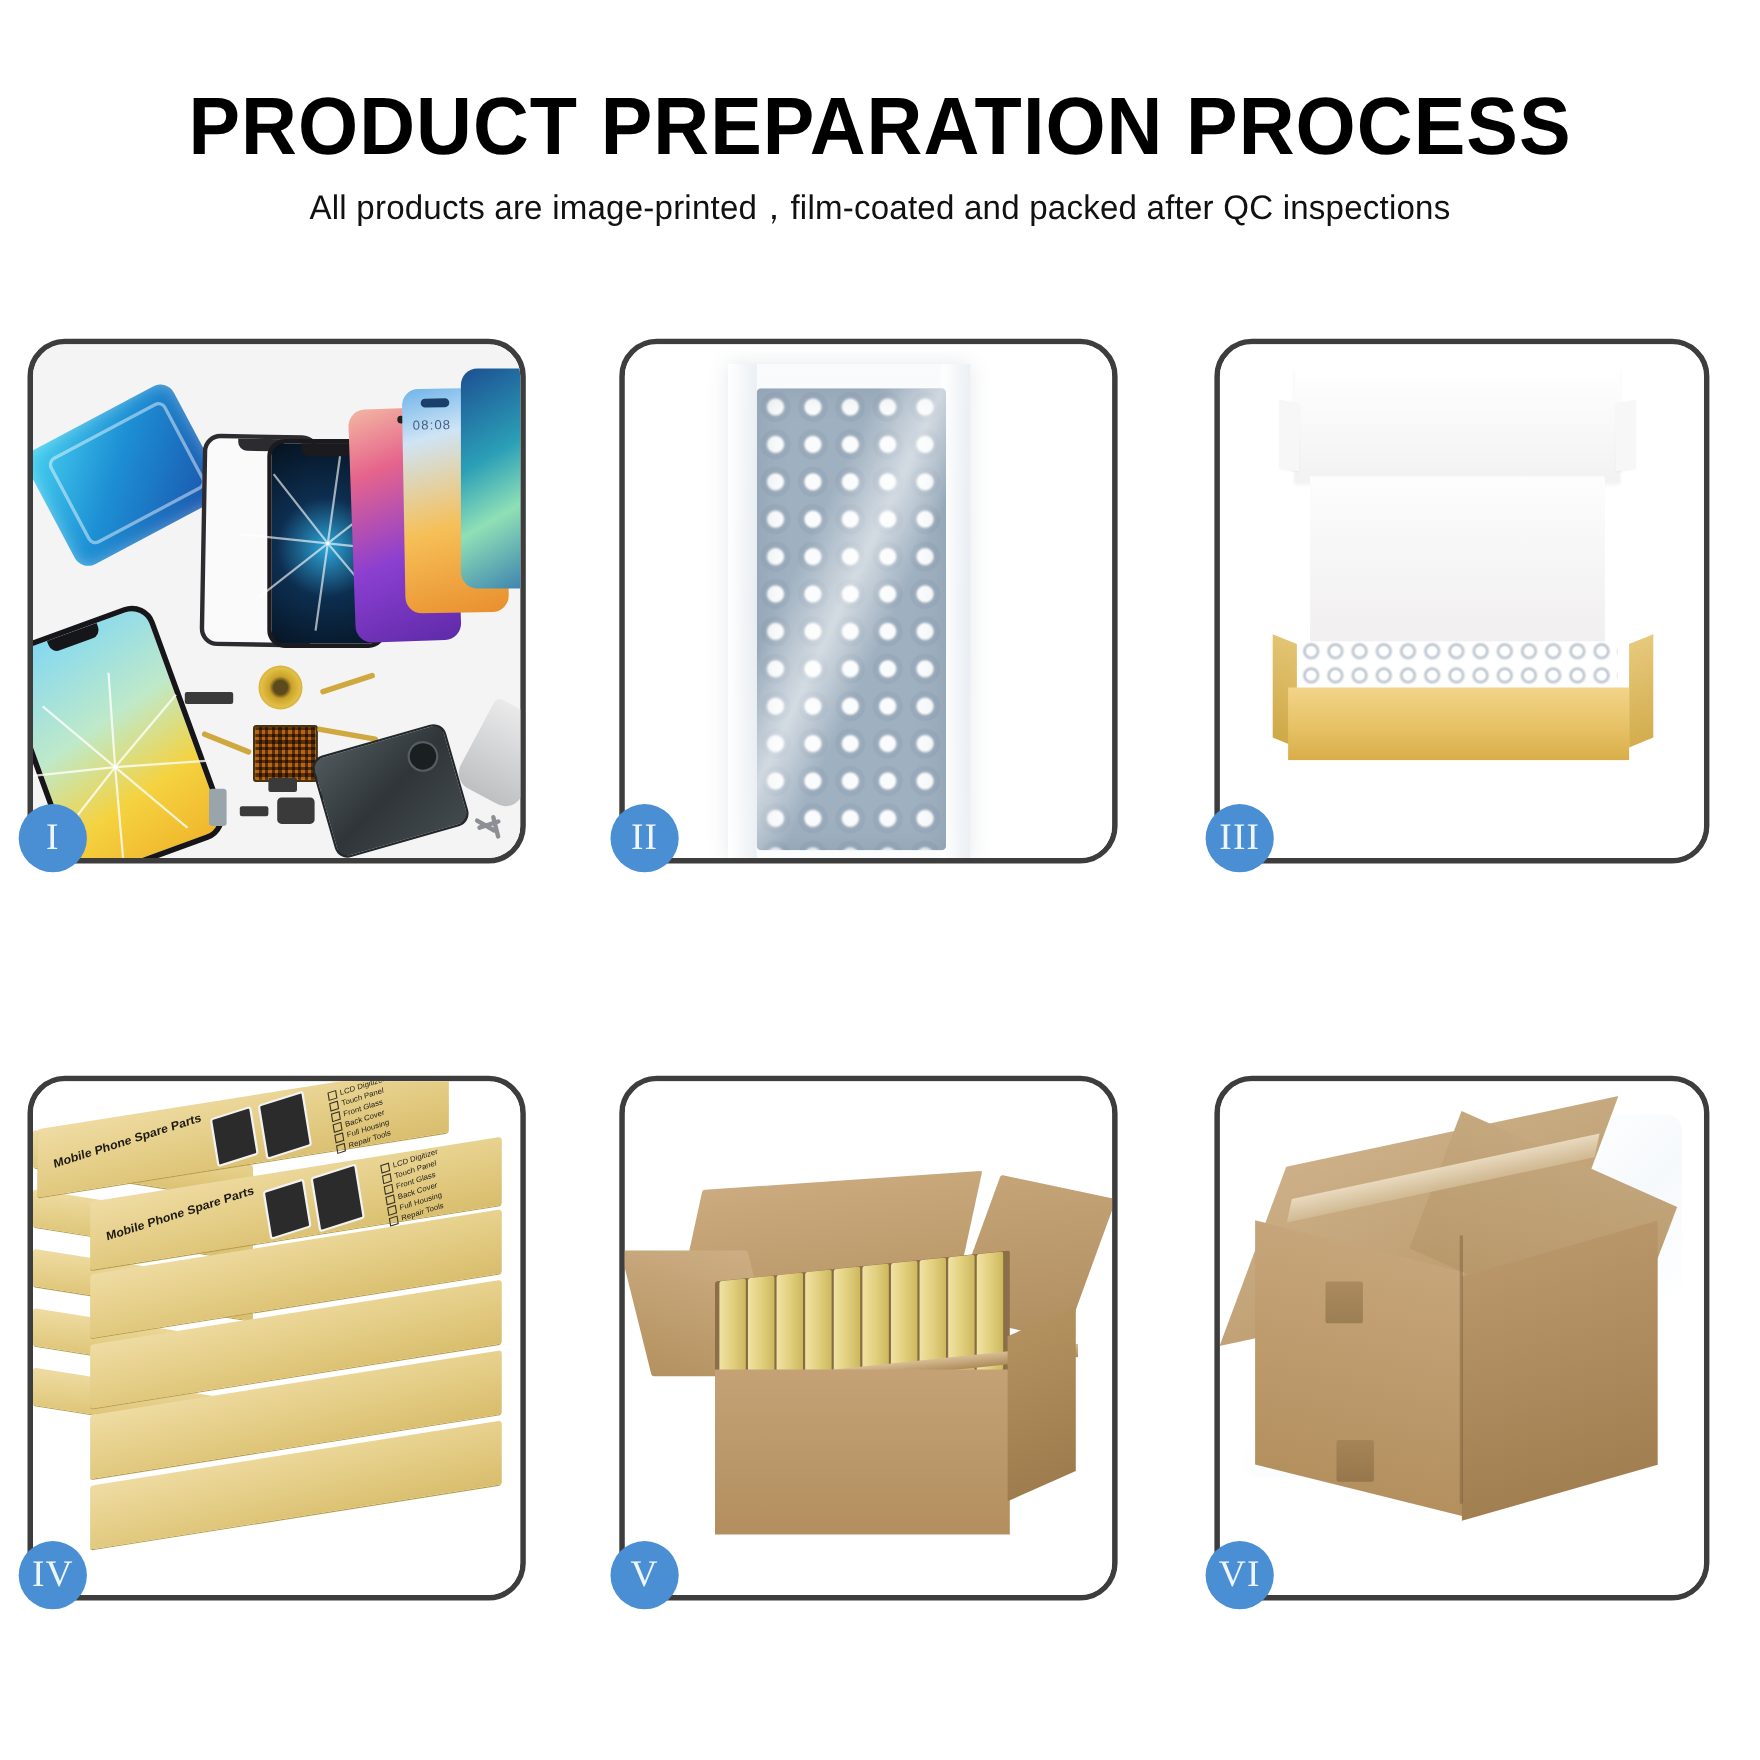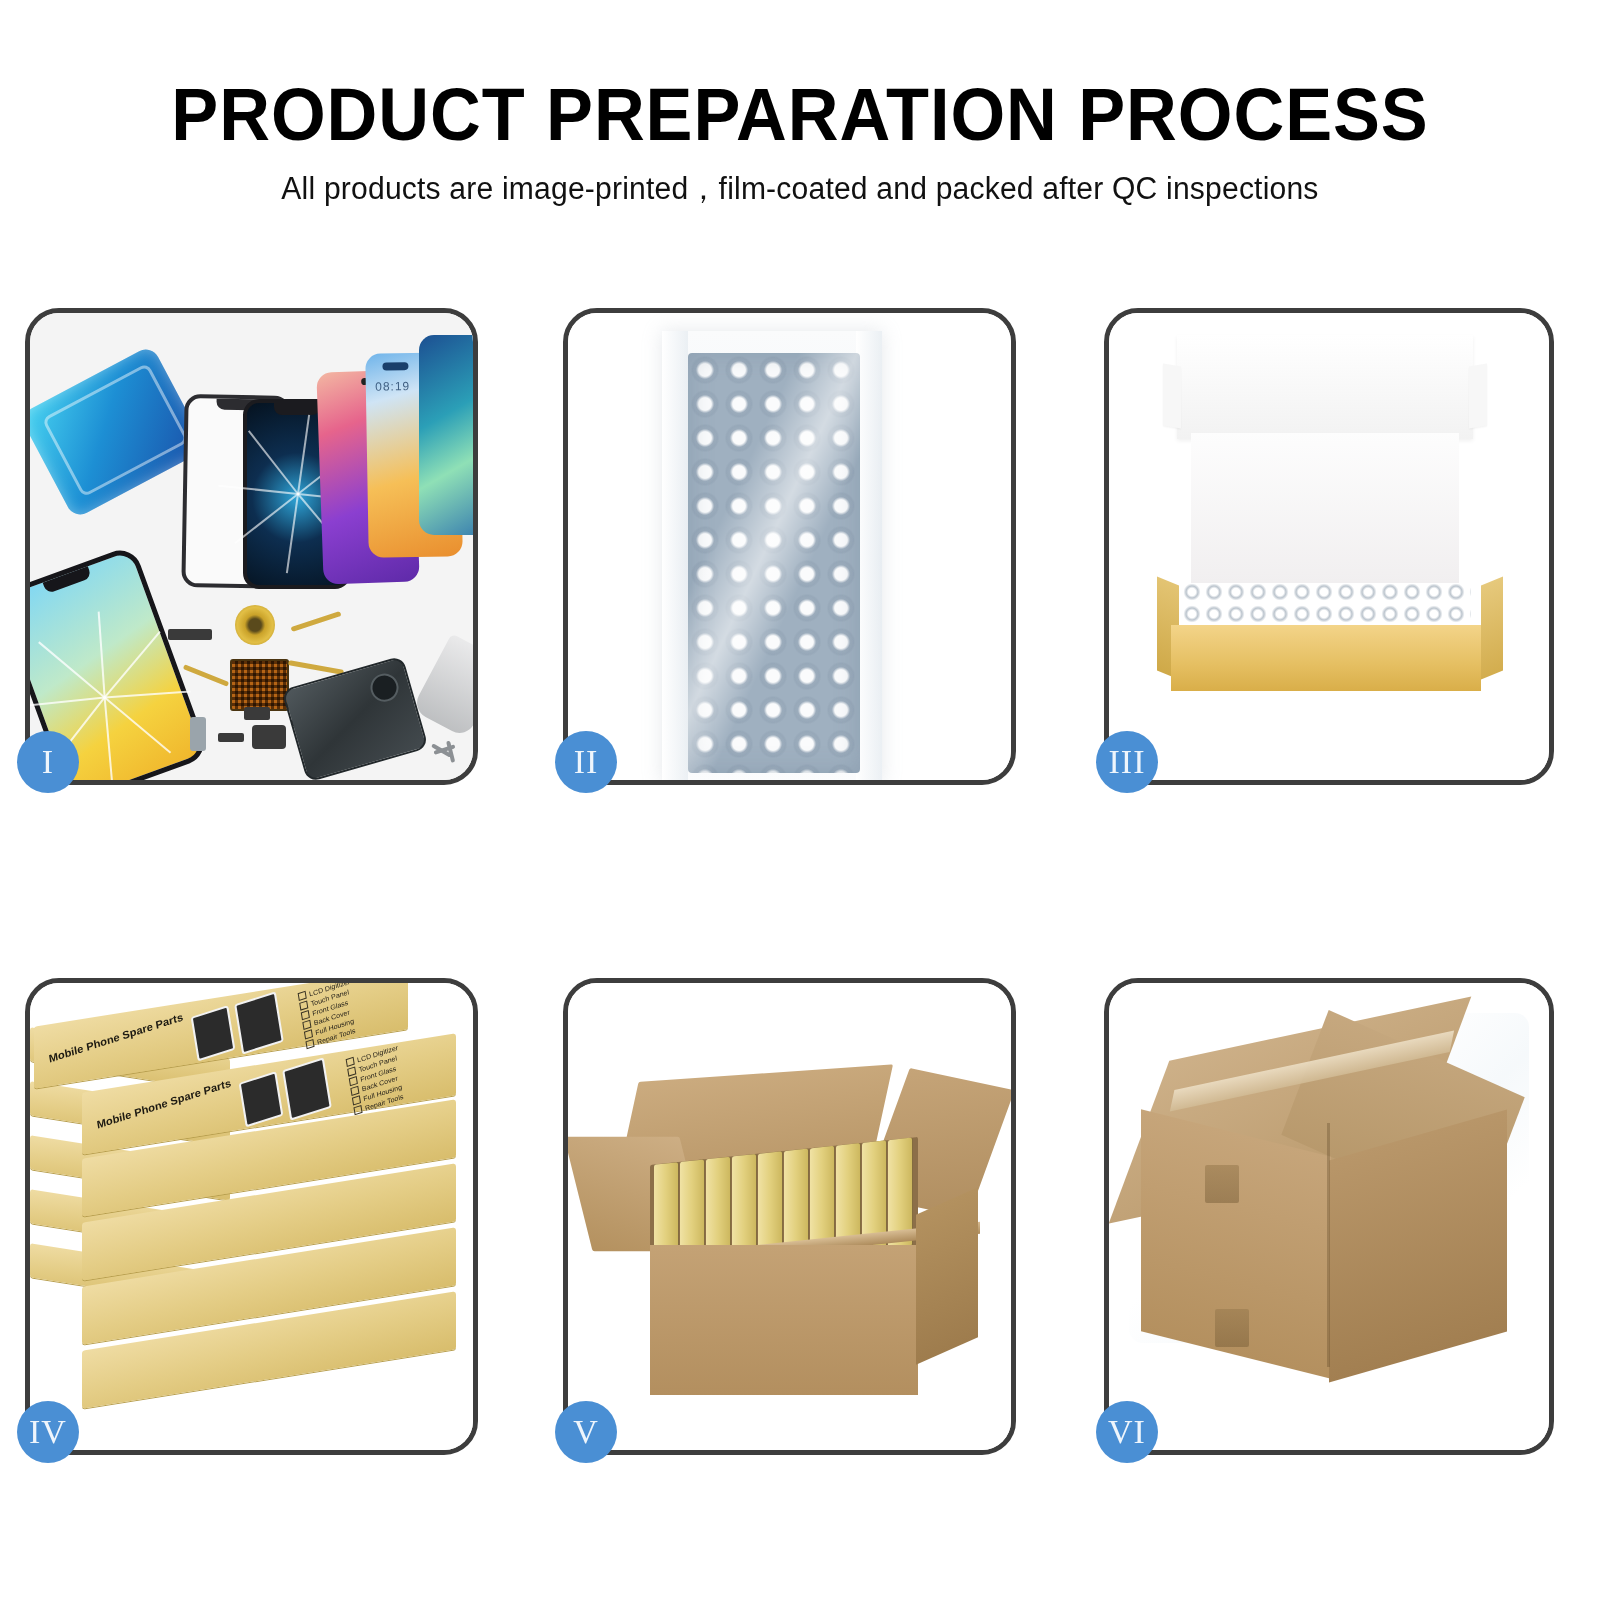--- a/index.html
+++ b/index.html
@@ -368,21 +368,21 @@
         <span style="transform:rotate(320deg)"></span>
       </div>
     </div>
 
     <div class="ph ph-purple">
       <div class="dot"></div>
     </div>
 
     <div class="ph ph-gold">
       <div class="pill"></div>
-      <div class="tx">08:19</div>
+      <div class="tx">08:08</div>
     </div>
 
     <div class="ph ph-teal"></div>
 
     <div class="ph ph-broken">
       <div class="notch"></div>
       <div class="shatter">
         <span style="transform:rotate(15deg)"></span>
         <span style="transform:rotate(58deg)"></span>
         <span style="transform:rotate(104deg)"></span>

